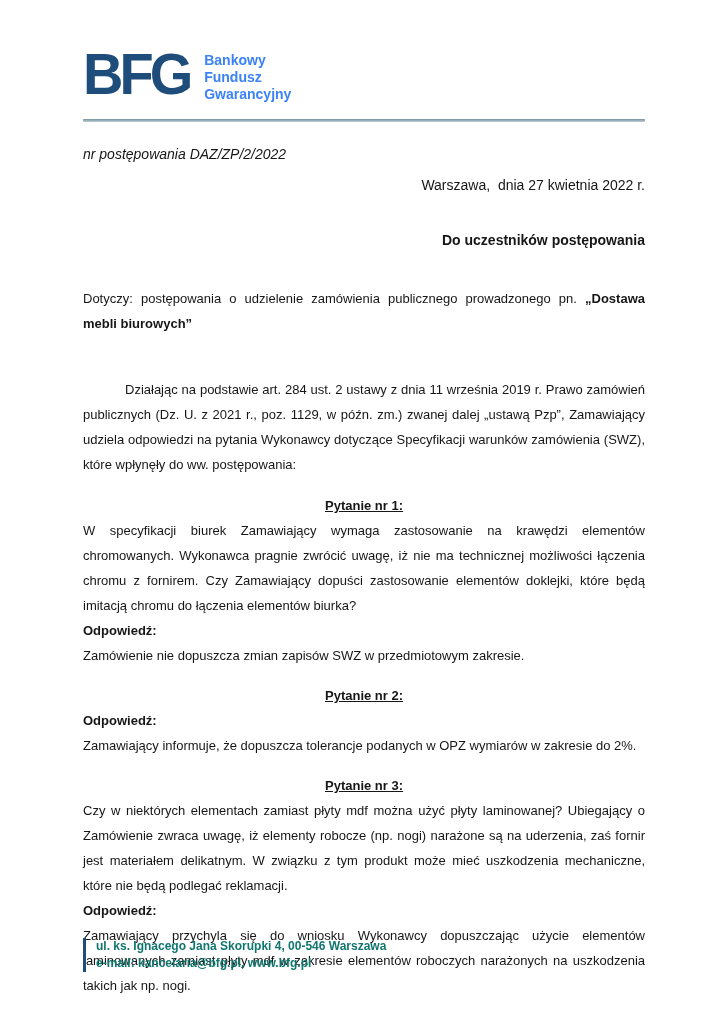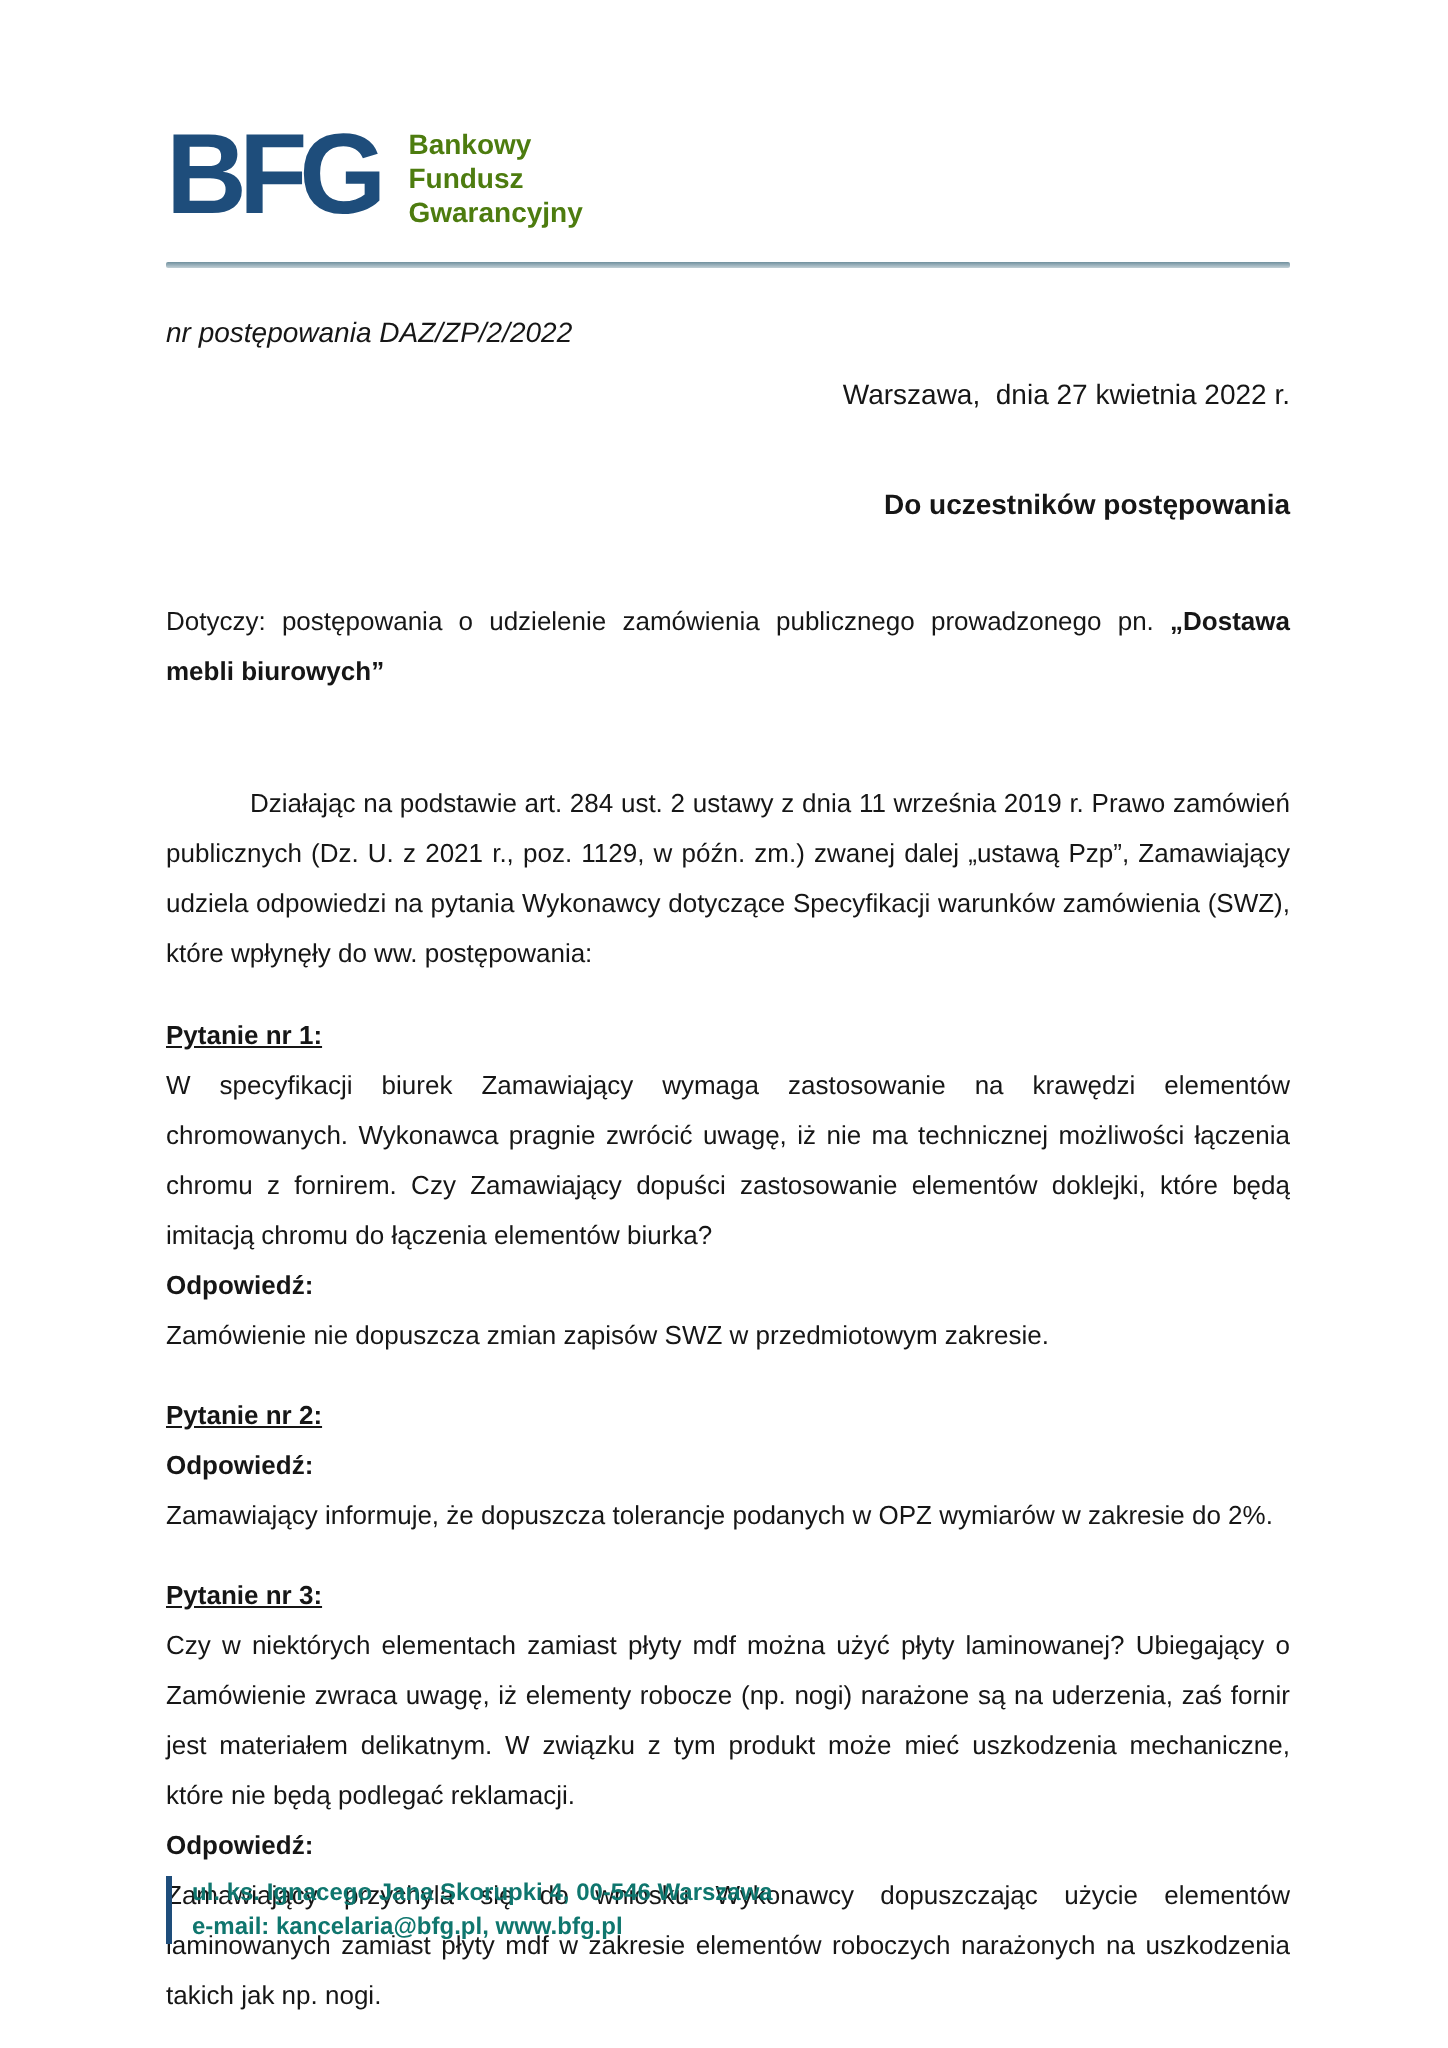--- a/index.html
+++ b/index.html
@@ -13,21 +13,21 @@
     overflow: hidden;
     font-family: "Liberation Sans", "DejaVu Sans", sans-serif;
     color: #161616;
   }
   .page {
     position: relative;
     width: 724px;
     height: 1024px;
     background: #ffffff;
     box-sizing: border-box;
-    padding: 12px 79px 0 83px;
+    padding: 0 79px 0 83px;
   }
 
   
   .logo-row {
     display: flex;
     align-items: center;
     gap: 15px;
     padding-top: 44px;
     height: 62px;
     box-sizing: content-box;
@@ -43,21 +43,21 @@
   }
   .logo-name {
     display: flex;
     flex-direction: column;
     justify-content: center;
     padding-top: 4px;
   }
   .logo-name span {
     font-size: 14px;
     font-weight: 700;
-    color: #4d7c0f;
+    color: #3b82f6;
     line-height: 17px;
   }
 
   
   .header-rule {
     margin-top: 13px;
     height: 3px;
     background: linear-gradient(#70909e, #c2d0d6);
     border-radius: 1px;
   }
@@ -98,20 +98,21 @@
     margin-top: 41px;
     text-indent: 42px;
   }
   .qa-block { margin-top: 15px; }
   .qa-block.first { margin-top: 16px; }
   .q-heading {
     font-weight: 700;
     text-decoration: underline;
     font-size: 13px;
     line-height: 25px;
+    text-align: center;
   }
   .q-text, .a-text {
     font-size: 13px;
     line-height: 25px;
     text-align: justify;
     margin: 0;
   }
   .a-label {
     font-weight: 700;
     font-size: 13px;

